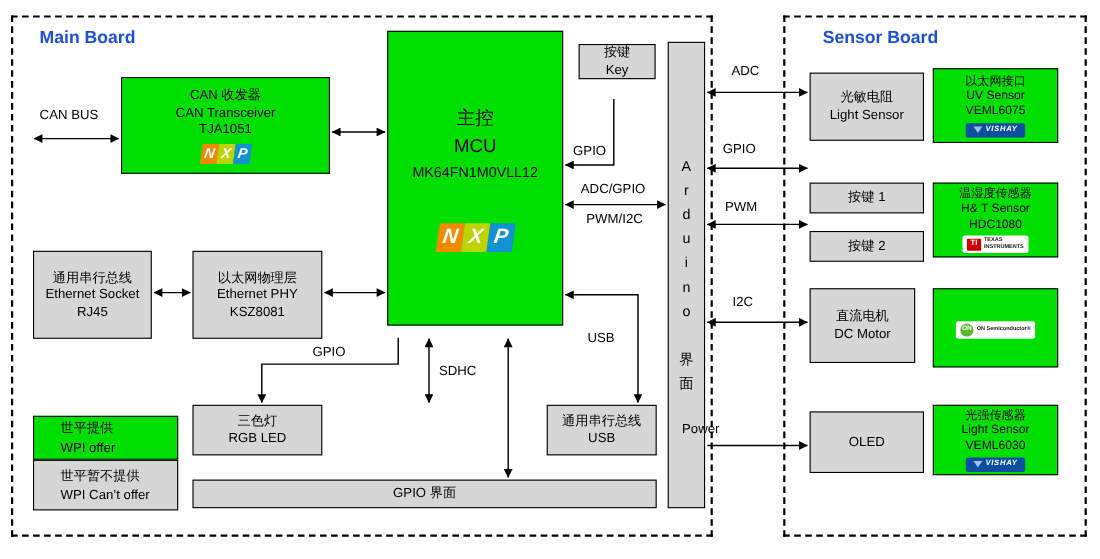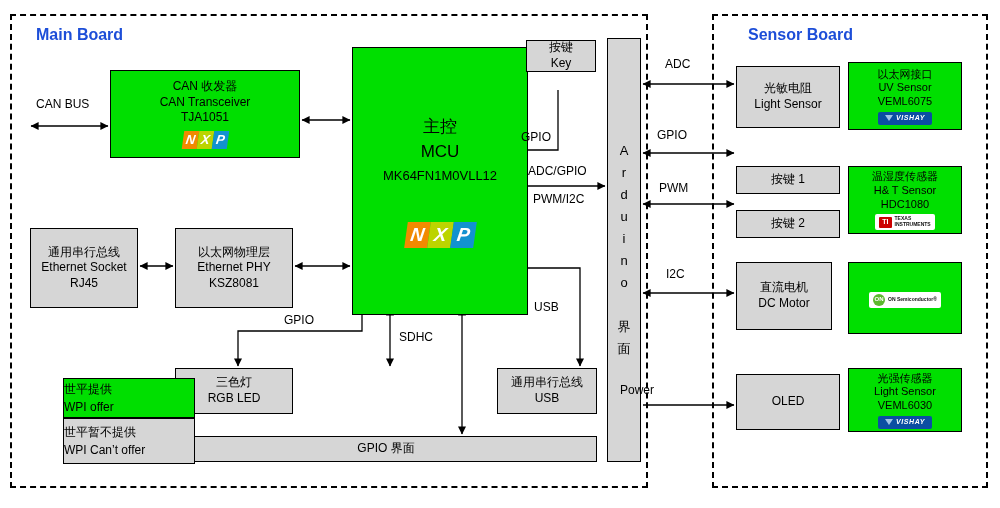--- a/index.html
+++ b/index.html
@@ -7,21 +7,21 @@
           font-family:"Liberation Sans",sans-serif;color:#000;overflow:hidden;}
   .board{position:absolute;border:2px dashed #000;box-sizing:border-box;background:transparent;}
   .board-title{position:absolute;color:#1d4ed8;font-weight:bold;font-size:16px;}
   .box{position:absolute;box-sizing:border-box;border:1px solid #000;display:flex;flex-direction:column;
        align-items:center;justify-content:center;text-align:center;line-height:1.3;font-size:12px;}
   .green{background:#00df00;}
   .gray{background:#d6d6d6;}
   .pre{white-space:pre-line;}
   .lbl{position:absolute;font-size:12px;white-space:nowrap;}
   .wires{position:absolute;left:0;top:0;pointer-events:none;}
-  .left-align{align-items:flex-start;text-align:left;padding-left:0;line-height:1.5;margin-left:33px;}
+  .left-align{align-items:flex-start;text-align:left;padding-left:24px;line-height:1.5;}
   .mcu-title{font-size:17px;line-height:1.5;white-space:pre-line;}
   .mcu-part{font-size:13px;margin-top:3px;}
   .arduino{font-size:13px;line-height:1.7;}
   .sensor-green{font-size:11px;line-height:1.25;}
   
   .nxp-logo{display:flex;margin-top:5px;transform:skewX(-8deg);}
   .nxp-l{display:block;color:#fff;font-weight:bold;font-style:italic;text-align:center;}
   .nxp-large .nxp-l{width:23px;height:26px;font-size:19px;line-height:26px;}
   .nxp-small .nxp-l{width:15px;height:18px;font-size:13px;line-height:18px;}
   .nxp-n{background:#f28a00;}
@@ -81,21 +81,21 @@
       <span class="pre">CAN 收发器
 CAN Transceiver
 TJA1051</span>
       <span class="nxp-logo nxp-small">
         <span class="nxp-l nxp-n">N</span>
         <span class="nxp-l nxp-x">X</span>
         <span class="nxp-l nxp-p">P</span>
       </span>
     </div>
 
-  <div class="box green" style="left:352px;top:47px;width:176px;height:268px">
+  <div class="box green" style="left:352px;top:28px;width:160px;height:268px">
       <span class="mcu-title">主控
 MCU</span>
       <span class="mcu-part">MK64FN1M0VLL12</span>
       <span class="nxp-logo nxp-large" style="margin-top:38px">
         <span class="nxp-l nxp-n">N</span>
         <span class="nxp-l nxp-x">X</span>
         <span class="nxp-l nxp-p">P</span>
       </span>
     </div>
 

